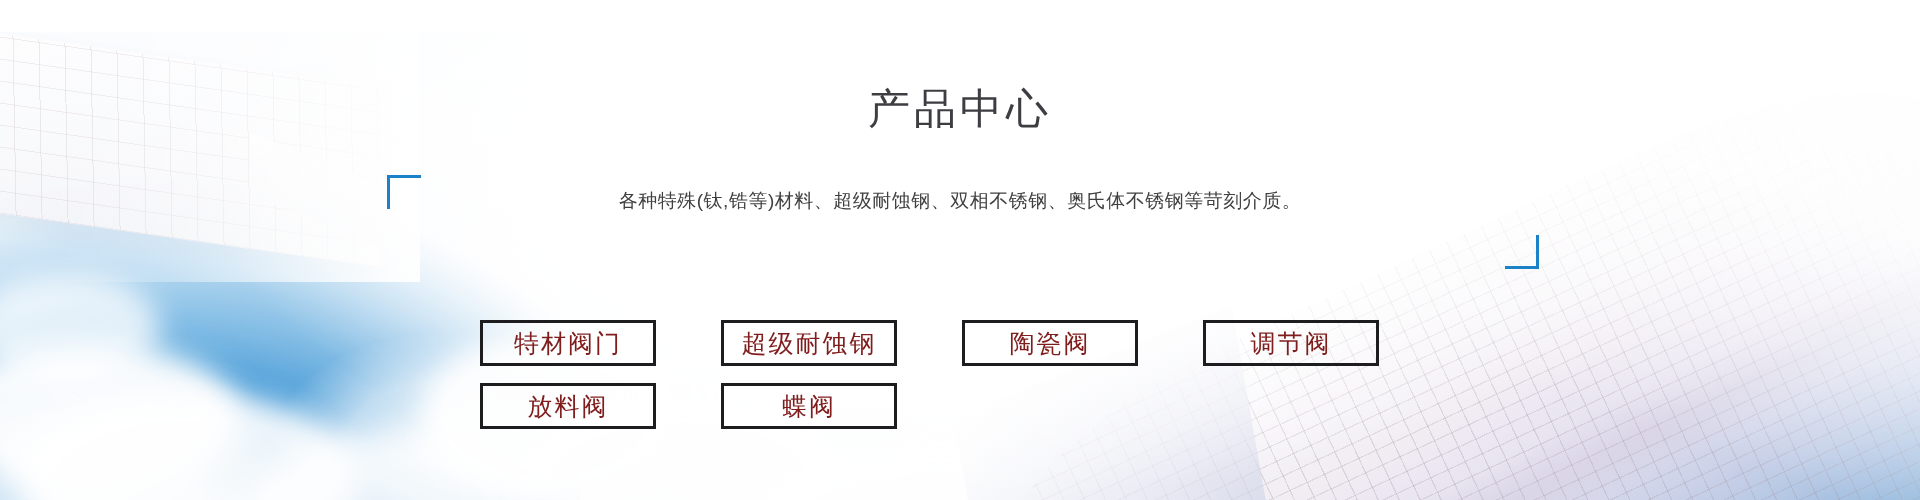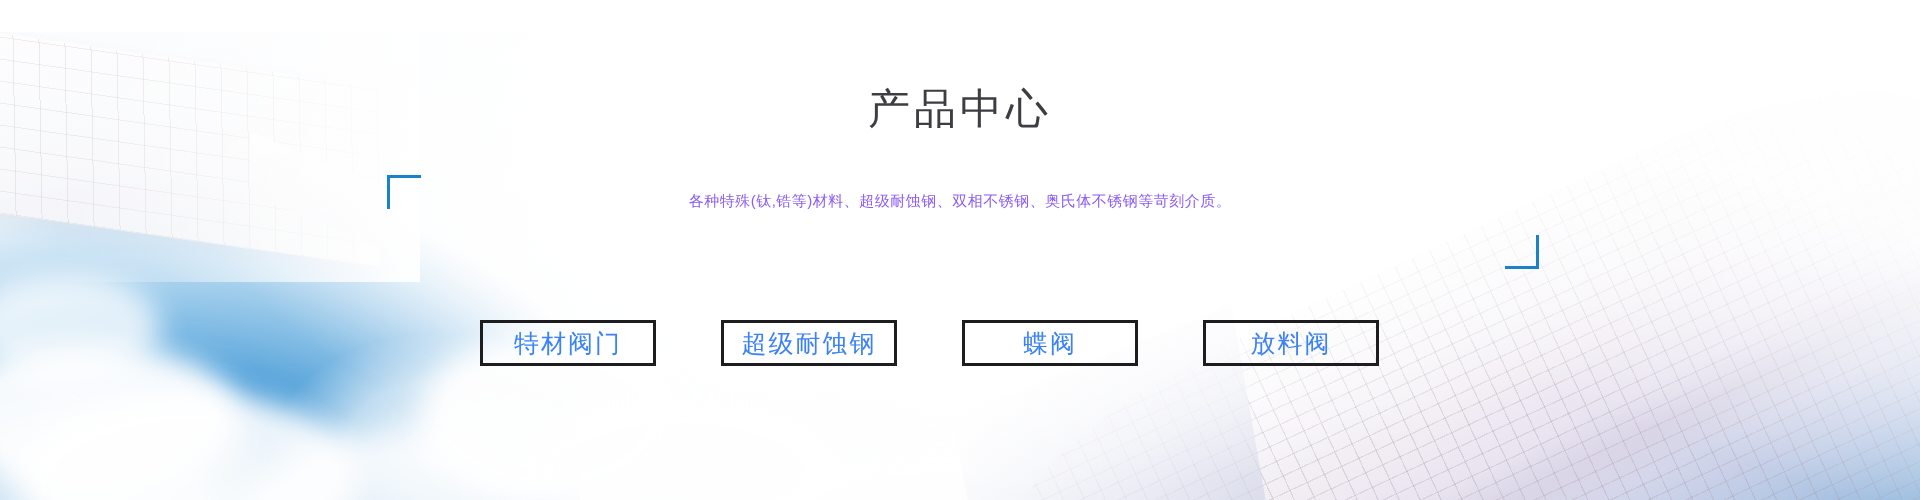--- a/index.html
+++ b/index.html
@@ -156,24 +156,24 @@
     color:#3d3d42;
     font-weight:400;
   }
 
   .desc-block {
     position:absolute;
     top:148px; left:0; right:0;
     text-align:center;
   }
   .desc-line {
-    font-size:15px;
+    font-size:19px;
     line-height:42px;
     letter-spacing:0.5px;
-    color:#8b5cf6;
+    color:#404040;
     white-space:nowrap;
   }
 
   
   .bracket { position:absolute; width:34px; height:34px; }
   .bracket-tl {
     left:387px; top:143px;
     border-top:3px solid #1b82c8;
     border-left:3px solid #1b82c8;
   }
@@ -196,21 +196,21 @@
   }
   .cat-btn {
     height:46px;
     border:3px solid #1d1d1f;
     background:transparent;
     display:flex;
     align-items:center;
     justify-content:center;
     font-size:25px;
     letter-spacing:2px;
-    color:#3b82f6;
+    color:#7f1d1d;
     cursor:pointer;
     user-select:none;
   }
 </style>
 </head>
 <body>
 
 <div id="stage">
 
   <div class="bg-base"></div>
@@ -239,18 +239,20 @@
 
     <div class="desc-block">
       <div class="desc-line">各种特殊(钛,锆等)材料、超级耐蚀钢、双相不锈钢、奥氏体不锈钢等苛刻介质。</div>
     </div>
 
     <div class="bracket bracket-br"></div>
 
     <div class="cat-grid">
       <div class="cat-btn">特材阀门</div>
       <div class="cat-btn">超级耐蚀钢</div>
+      <div class="cat-btn">陶瓷阀</div>
+      <div class="cat-btn">调节阀</div>
+      <div class="cat-btn">放料阀</div>
       <div class="cat-btn">蝶阀</div>
-      <div class="cat-btn">放料阀</div>
     </div>
 
   </div>
 </div>
 
 </body></html>

